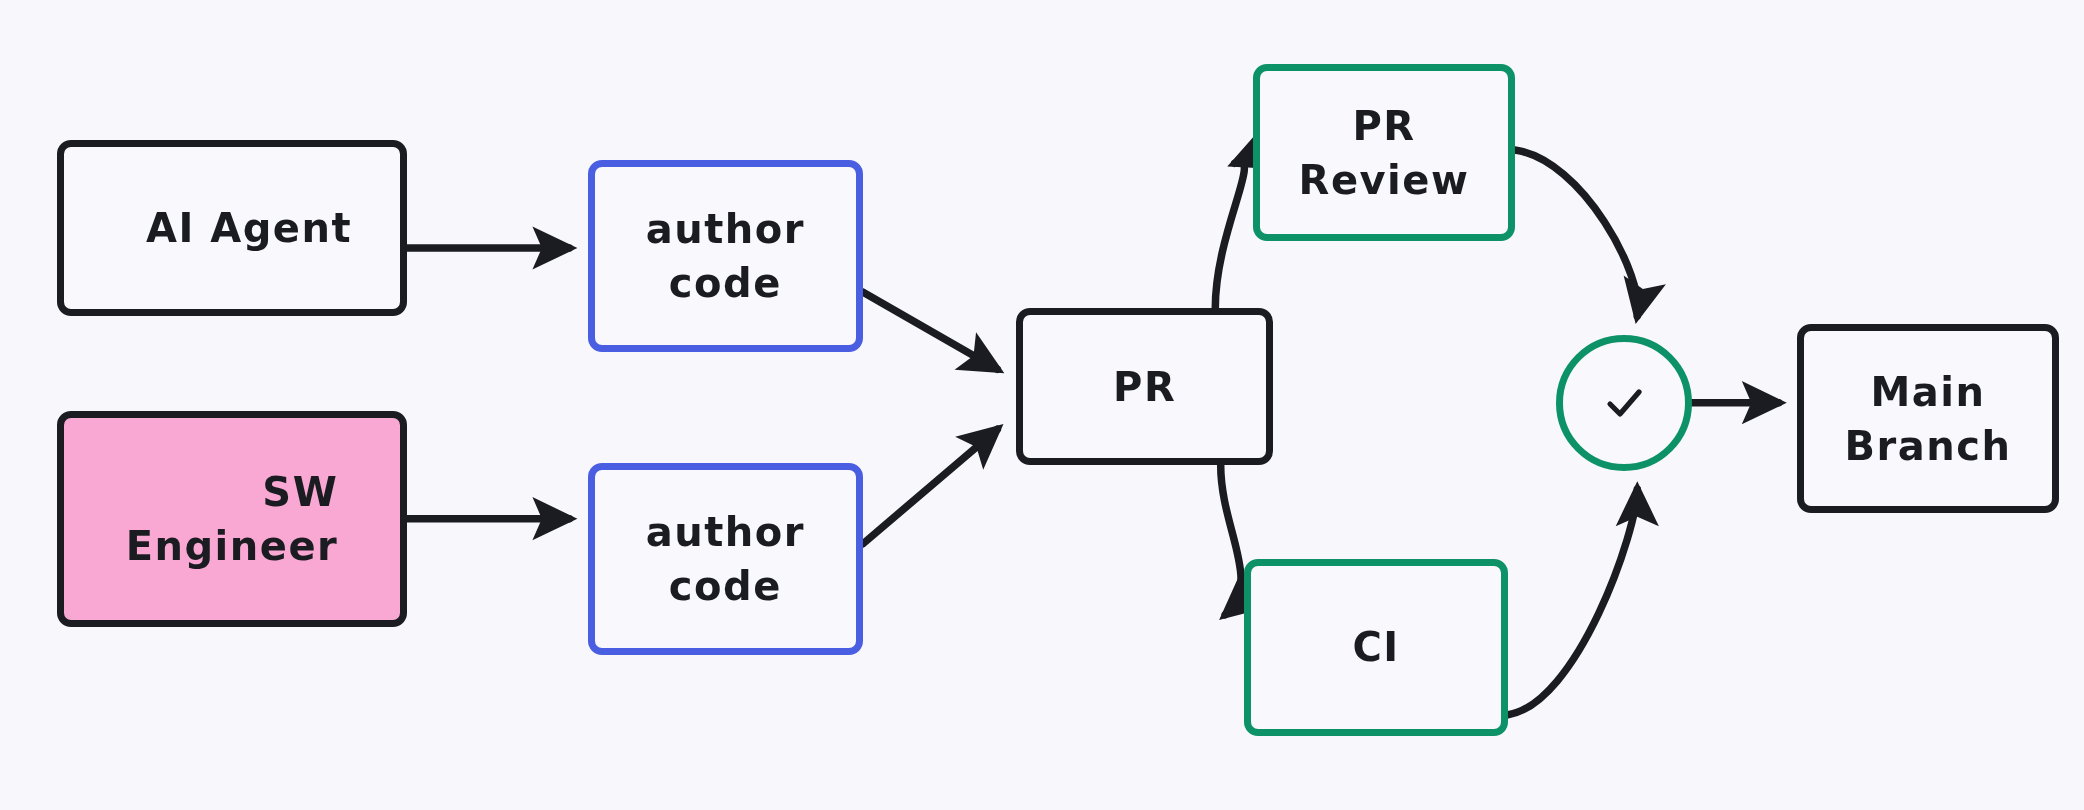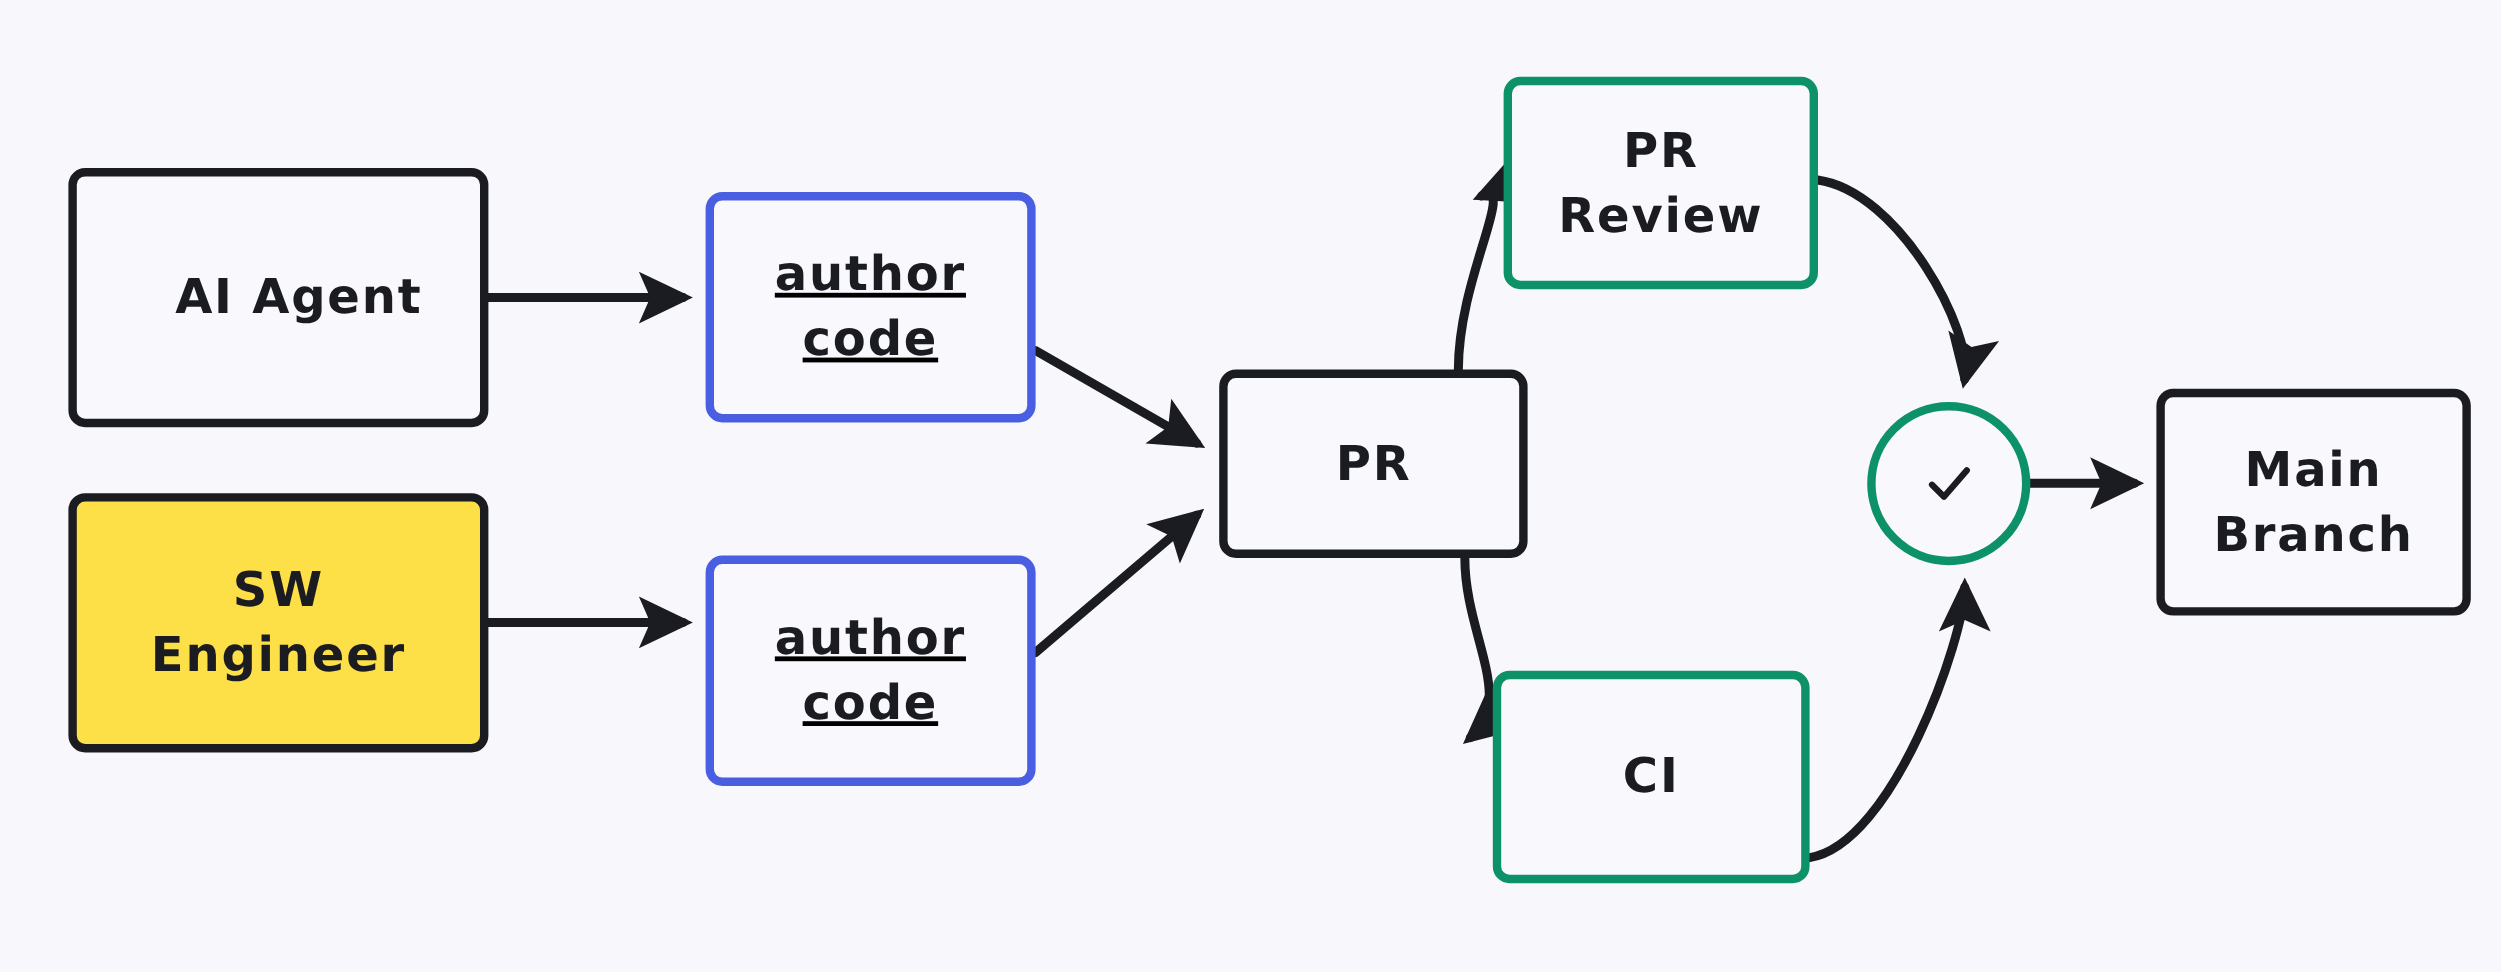--- a/index.html
+++ b/index.html
@@ -36,21 +36,21 @@
   .node-label {
     font-family: "DejaVu Sans", sans-serif;
     font-weight: 700;
     font-size: 40px;
     line-height: 1.35;
     letter-spacing: 1.5px;
     color: #1b1c21;
     white-space: pre-line;
   }
   .node.dark  { border: 7px solid #1b1c21; }
-  .node.blue  { border: 7px solid #4d7c0f; text-decoration: underline; }
+  .node.blue  { border: 7px solid #4d7c0f; }
   .node.green { border: 7px solid #0d9268; }
 
   .check-node {
     position: absolute;
     box-sizing: border-box;
     border-radius: 50%;
     border: 7px solid #0d9268;
     background: #f9f8fd;
     display: flex;
     align-items: center;
@@ -79,25 +79,25 @@
       <path d="M 862.7 292.0 L 997.3 369.3" marker-end="url(#ah)"></path>
       <path d="M 862.7 544.0 L 997.3 429.3" marker-end="url(#ah)"></path>
       <path d="M 1215.3 308.0 C 1215.3 230.7 1264.7 150.7 1234.7 163.3" marker-end="url(#ah)"></path>
       <path d="M 1220.7 465.3 C 1220.7 529.3 1263.3 582.7 1225.3 614.7" marker-end="url(#ah)"></path>
       <path d="M 1514.7 150.0 C 1582.7 159.3 1645.3 277.3 1637.3 316.0" marker-end="url(#ah)"></path>
       <path d="M 1508.0 714.7 C 1577.3 704.0 1637.3 530.7 1637.3 489.3" marker-end="url(#ah)"></path>
       <path d="M 1692.0 402.7 L 1778.7 402.7" marker-end="url(#ah)"></path>
     </g>
   </svg>
 
-  <div class="node dark" style="left: 57.3333px; top: 140px; width: 349.333px; height: 216px; border-color: rgb(27, 28, 33); background: rgb(249, 248, 253); padding-left: 34px;">
+  <div class="node dark" style="left: 57.3333px; top: 140px; width: 349.333px; height: 176px; border-color: rgb(27, 28, 33); background: rgb(249, 248, 253); padding-left: 34px;">
     <span class="node-label">AI Agent</span>
   </div>
 
-  <div class="node dark" style="left: 57.3333px; top: 410.667px; width: 349.333px; height: 216px; border-color: rgb(27, 28, 33); background: #fde047;">
+  <div class="node dark" style="left: 57.3333px; top: 410.667px; width: 349.333px; height: 216px; border-color: rgb(27, 28, 33); background: #f9a8d4; text-align: right;">
     <span class="node-label">SW
 Engineer</span>
   </div>
 
   <div class="node blue" style="left: 588px; top: 160px; width: 274.667px; height: 192px; border-color: rgb(74, 94, 226); background: rgb(249, 248, 253);">
     <span class="node-label">author
 code</span>
   </div>
 
   <div class="node blue" style="left: 588px; top: 462.667px; width: 274.667px; height: 192px; border-color: rgb(74, 94, 226); background: rgb(249, 248, 253);">

